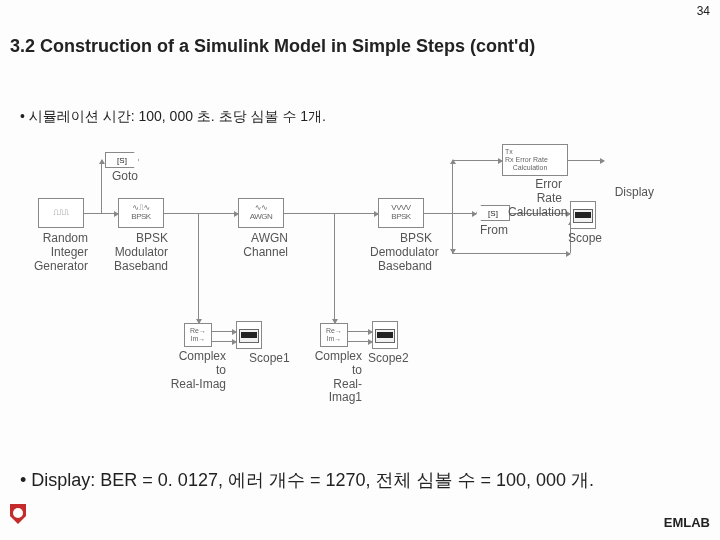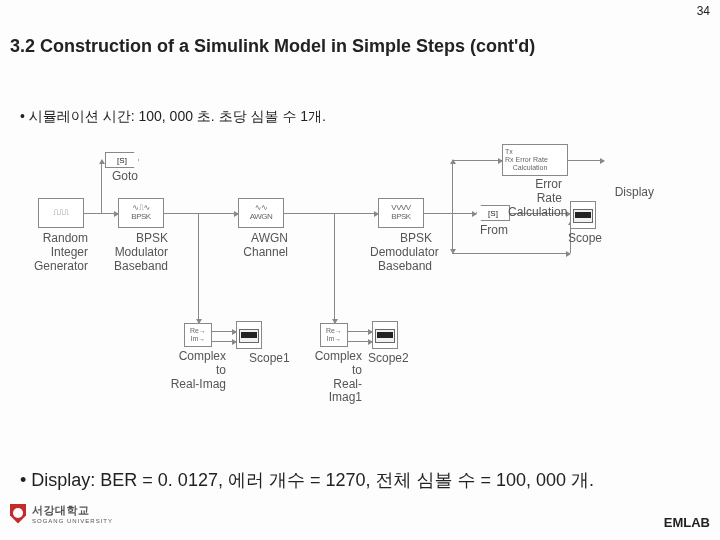--- a/index.html
+++ b/index.html
@@ -180,18 +180,14 @@
 
   <div class="blk" style="left:532px; top:63px; width:26px; height:28px; flex-direction:column;"><div class="scope-icon"></div></div>
   <div class="lbl" style="left:528px; top:94px; width:36px;">Scope</div>
 
 </div>
 
 <div class="bullet2">Display: BER = 0. 0127, 에러 개수 = 1270, 전체 심볼 수 = 100, 000 개.</div>
 
 <div class="footer-logo">
   <div class="shield"></div>
-  <div>
-    <div style="font-size:11px; font-weight:bold;">서강대학교</div>
-    <div style="font-size:6px; letter-spacing:1px;">SOGANG UNIVERSITY</div>
-  </div>
 </div>
 <div class="footer-lab">EMLAB</div>
 
 </body></html>

